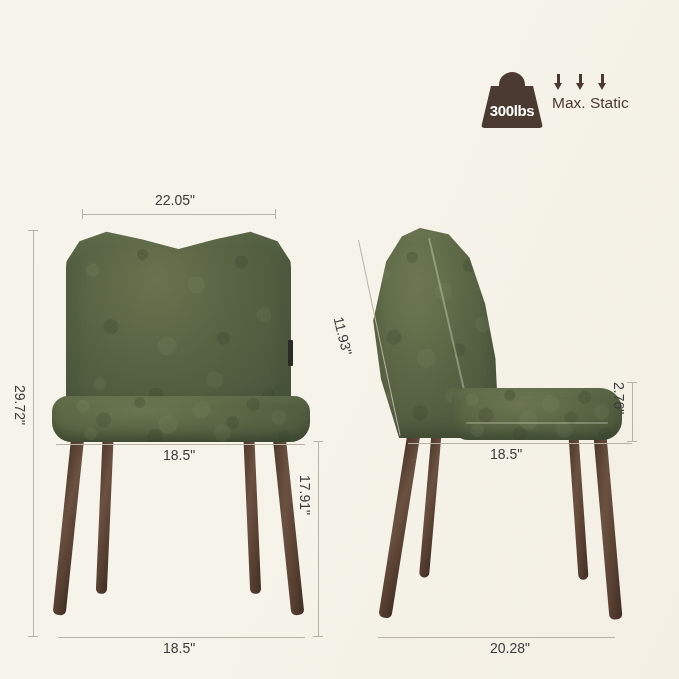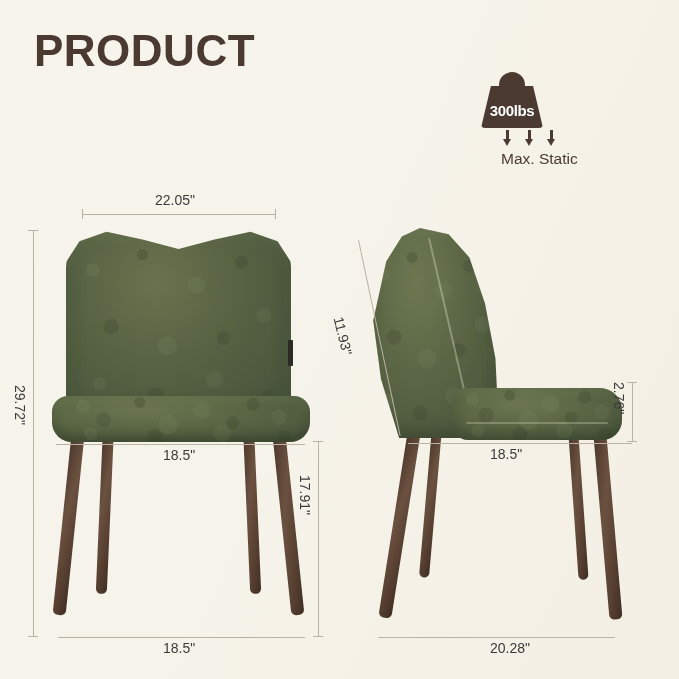--- a/index.html
+++ b/index.html
@@ -33,21 +33,20 @@
   }
   .title .line2 { display: block; }
 
   
   .badge {
     position: absolute;
     left: 481px;
     top: 72px;
     display: flex;
     align-items: flex-start;
-    flex-direction: column;
   }
   .weight-icon {
     position: relative;
     width: 62px;
     height: 56px;
   }
   .weight-icon .handle {
     position: absolute;
     left: 18px;
     top: 0px;
@@ -71,21 +70,21 @@
     left: 0;
     top: 30px;
     width: 62px;
     text-align: center;
     color: #ffffff;
     font-size: 15px;
     font-weight: bold;
     letter-spacing: -0.4px;
   }
   .badge-right {
-    margin-left: 20px;
+    margin-left: 9px;
     padding-top: 2px;
     text-align: right;
   }
   .arrows {
     display: flex;
     gap: 13px;
     margin-left: 2px;
     margin-bottom: 3px;
   }
   .arrow {
@@ -217,21 +216,20 @@
     background: rgba(200,208,180,0.35);
     border-radius: 2px;
   }
 </style>
 </head>
 <body>
 
 <div id="root">
 
   <div class="title">
-    <span>PRODUCT</span>
   </div>
 
   <div class="badge">
     <div class="weight-icon">
       <div class="handle"></div>
       <div class="body"></div>
       <div class="wlabel">300lbs</div>
     </div>
     <div class="badge-right">
       <div class="arrows">

